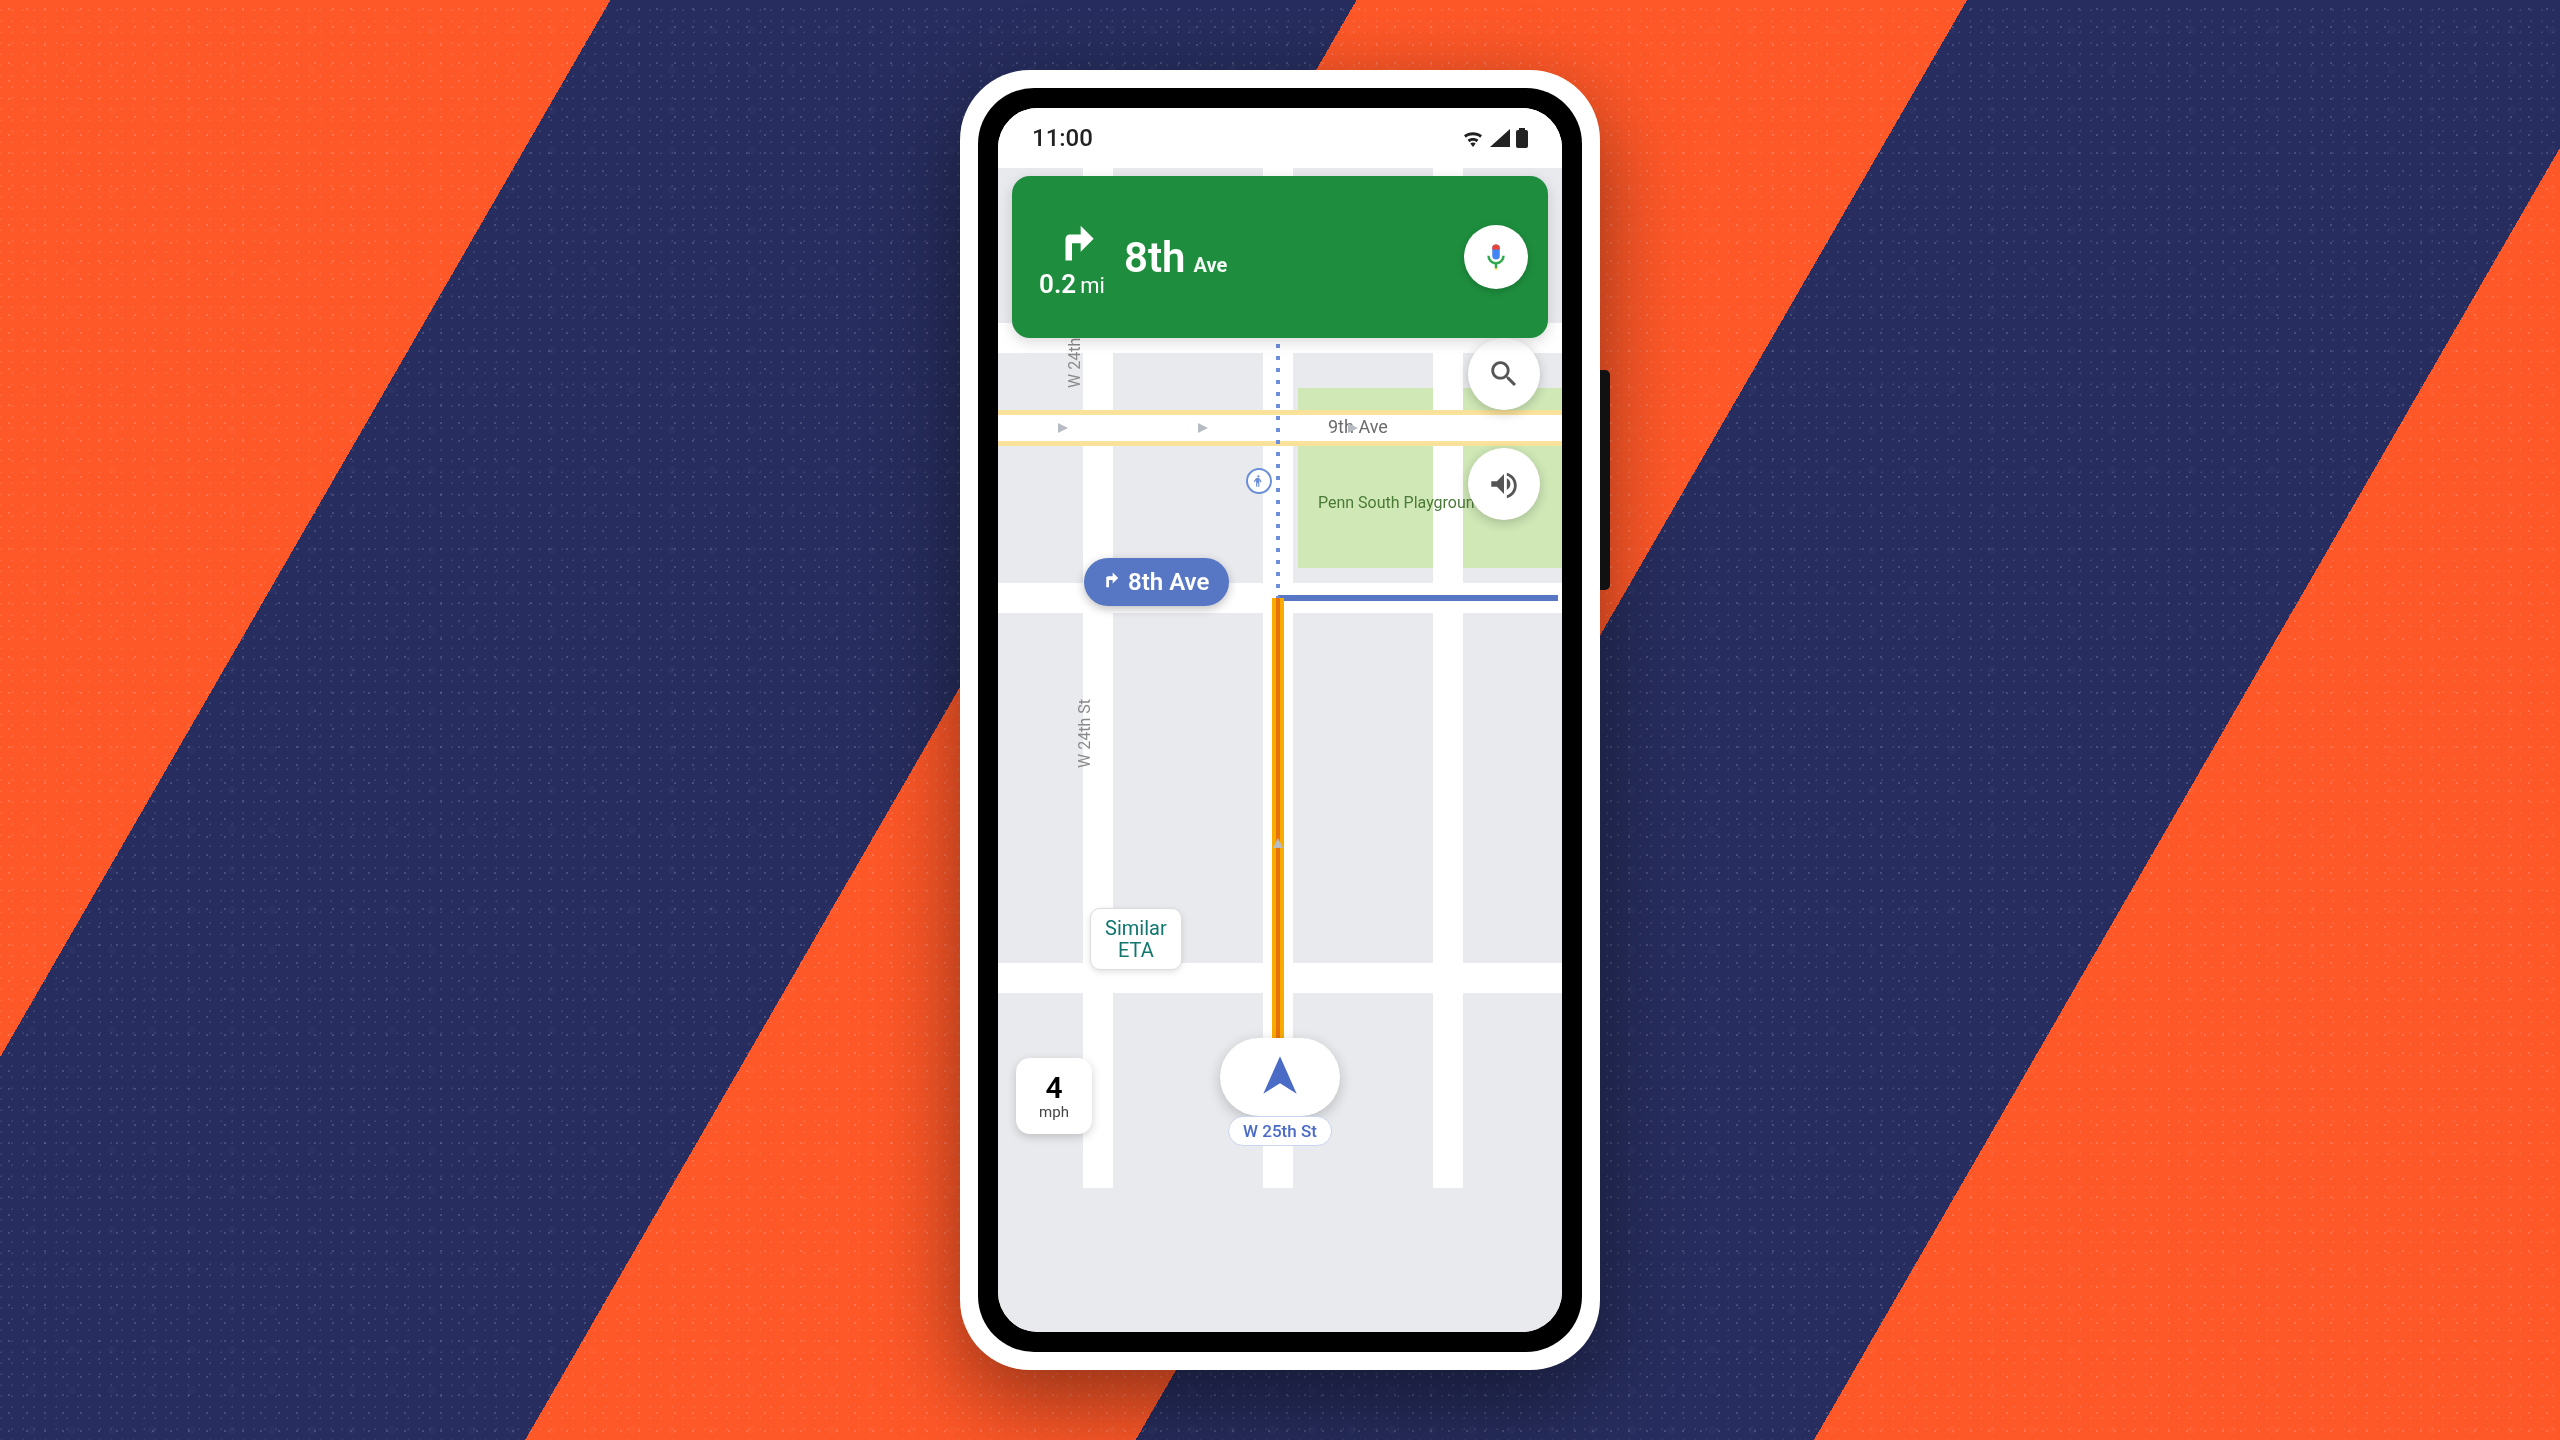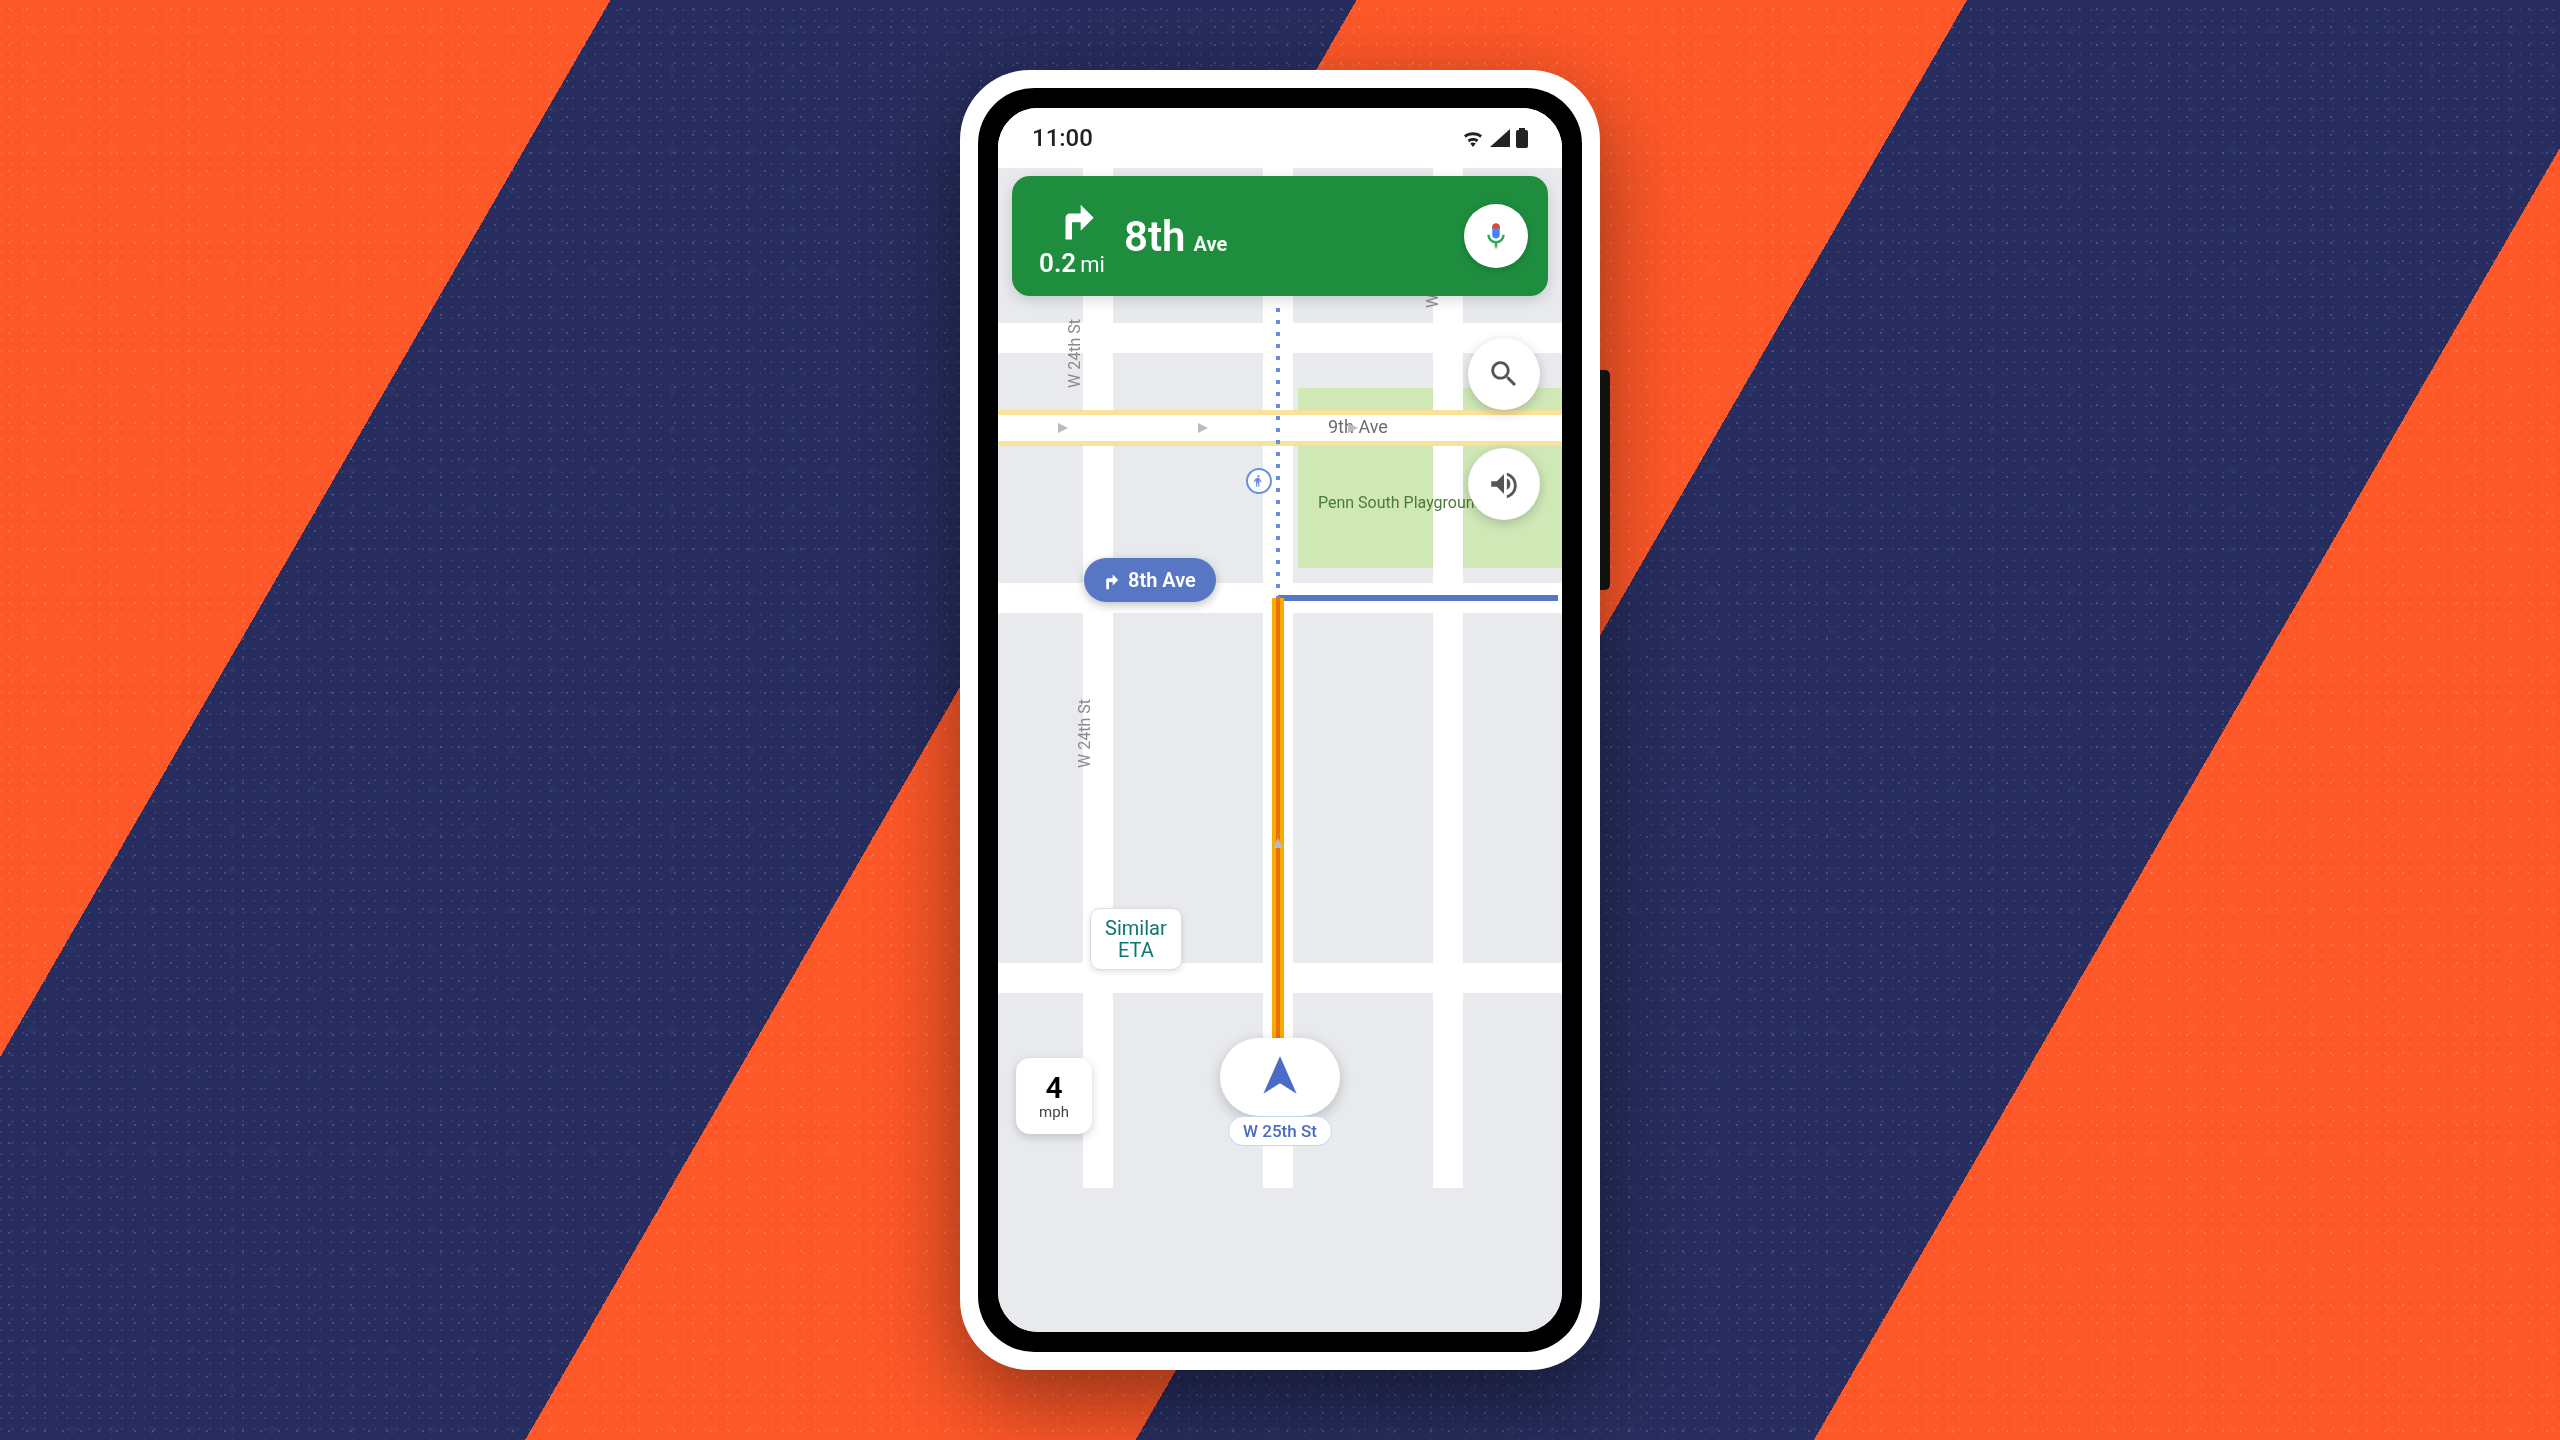--- a/index.html
+++ b/index.html
@@ -74,21 +74,21 @@
   .map{
     position:absolute; inset:0;
     background:#e8eaed;
   }
   .map svg{ position:absolute; inset:0; width:100%; height:100%; }
 
   
   .direction-card{
     position:absolute;
     left:14px; right:14px; top:68px;
-    height:120px;
+    height:162px;
     background:#1e8e3e;
     border-radius:18px;
     display:flex; align-items:center;
     padding:0 20px;
     color:#fff;
     z-index:40;
     box-shadow:0 4px 14px rgba(0,0,0,.15);
   }
   .turn-col{ display:flex; flex-direction:column; align-items:center; gap:2px; width:80px; }
   .turn-col svg{ width:52px; height:52px; }
@@ -119,22 +119,22 @@
   .btn-sound { right:22px; top:340px; }
 
   
   .turn-bubble{
     position:absolute; z-index:25;
     left:86px; top:450px;
     background:#5776c4;
     color:#fff;
     padding:10px 20px 10px 14px;
     border-radius:26px;
-    font-size:20px; font-weight:600;
-    display:flex; align-items:flex-end; gap:8px;
+    font-size:24px; font-weight:600;
+    display:flex; align-items:flex-start; gap:8px;
     box-shadow:0 3px 10px rgba(0,0,0,.25);
   }
   .turn-bubble svg{width:22px;height:22px;}
 
   
   .eta-pill{
     position:absolute; z-index:25;
     left:92px; top:800px;
     background:#fff; border:1px solid #ddd;
     border-radius:10px;

